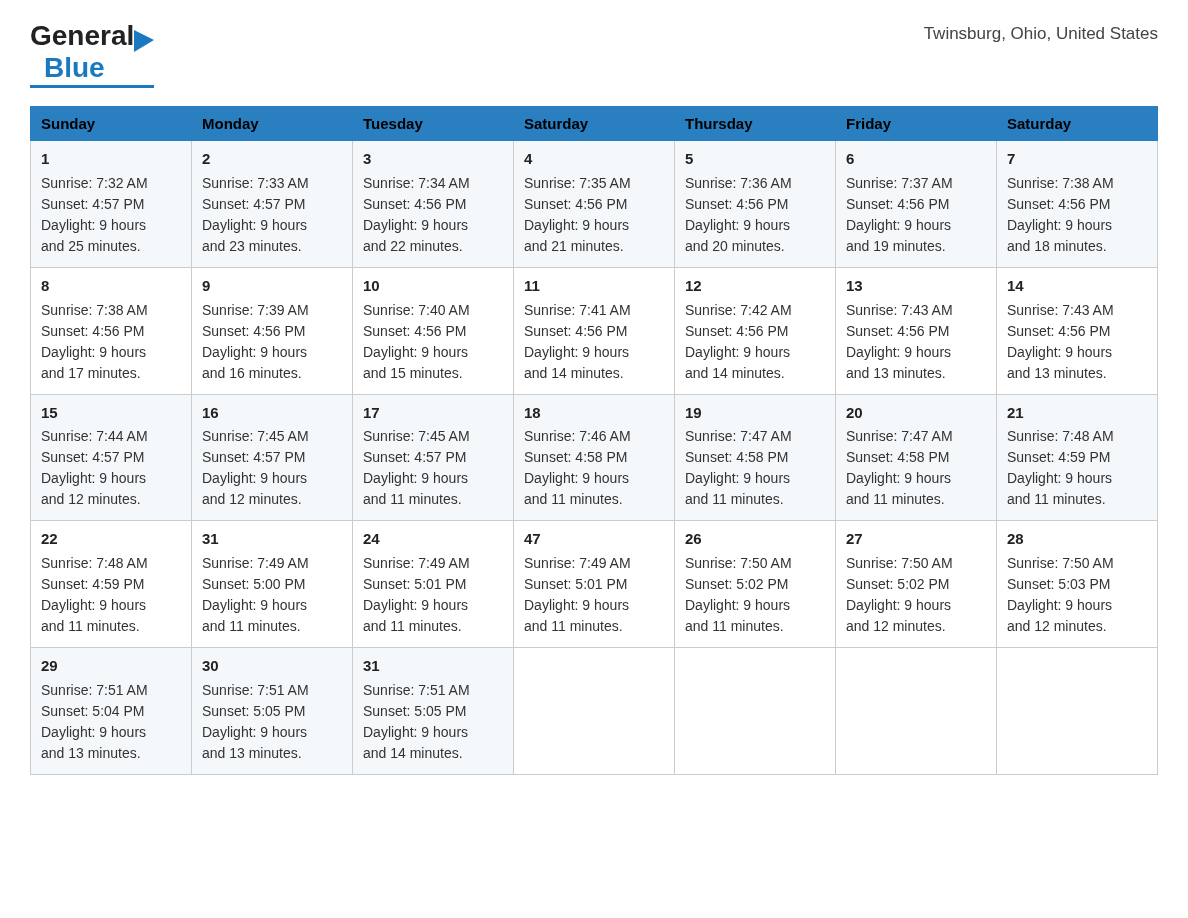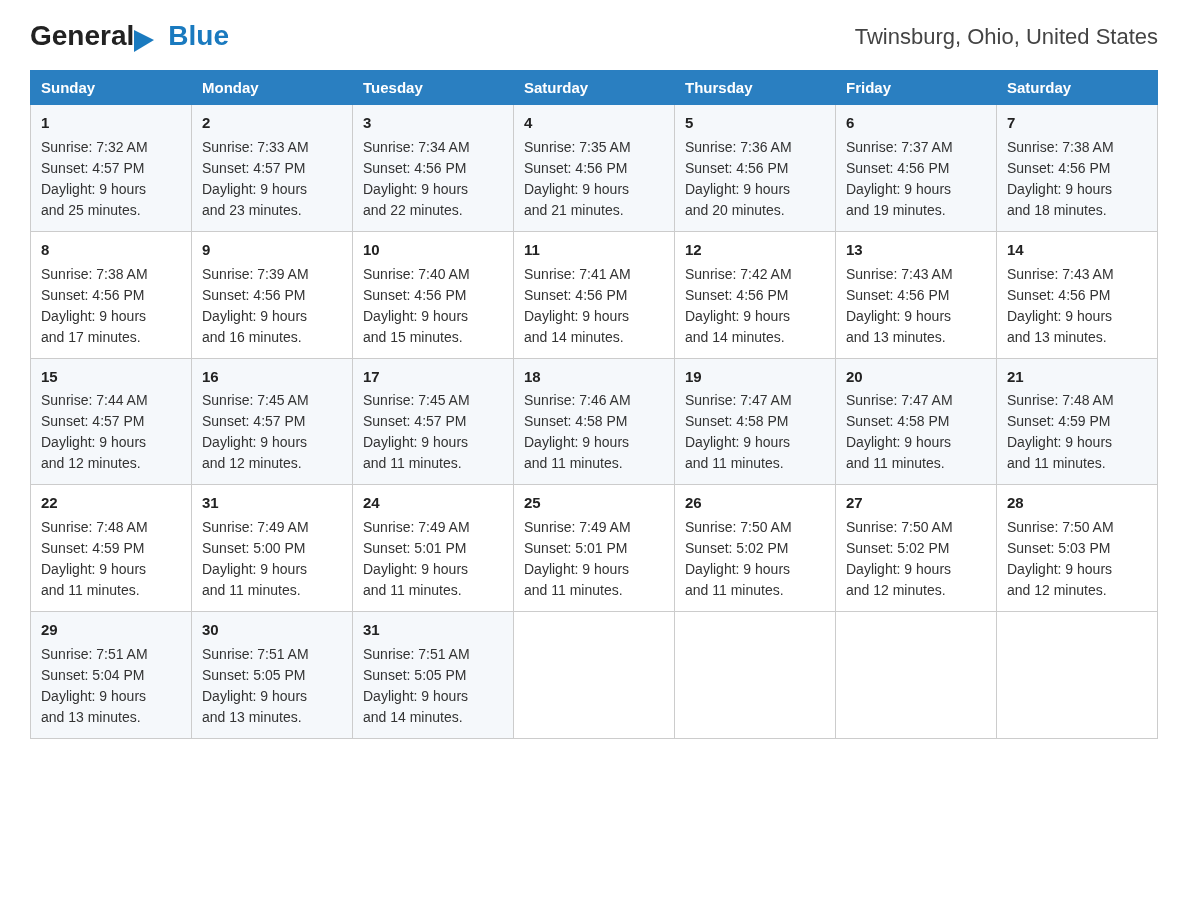--- a/index.html
+++ b/index.html
@@ -20,32 +20,32 @@
     .title-block {
       text-align: right;
     }
     .month-title {
       font-size: 52px;
       font-weight: bold;
       color: #222;
       line-height: 1.1;
     }
     .location-title {
-      font-size: 22px;
+      font-size: 17px;
       color: #444;
       margin-top: 4px;
     }
     table {
       width: 100%;
       border-collapse: collapse;
       table-layout: fixed;
     }
     thead tr th {
       background: #2a7fc1;
-      color: #ffffff;
+      color: #000000;
       font-size: 15px;
       font-weight: bold;
       padding: 8px 10px;
       text-align: left;
       border: 1px solid #2a7fc1;
     }
     tbody tr td {
       vertical-align: top;
       padding: 7px 10px 10px 10px;
       border: 1px solid #ccc;
@@ -80,20 +80,21 @@
       font-weight: bold;
       color: #222;
     }
     .logo-blue-text {
       font-size: 28px;
       font-weight: bold;
       color: #1a7abf;
     }
     .logo-wrapper {
       display: flex;
+      flex-direction: column;
       align-items: flex-start;
     }
     .logo-top-line {
       display: flex;
       align-items: flex-end;
       gap: 0;
     }
     .logo-underline {
       height: 3px;
       background: #1a7abf;
@@ -235,21 +236,21 @@
       </td>
         <td>
         <span class="day-number">31</span>
         <span class="day-info">Sunrise: 7:49 AM<br>Sunset: 5:00 PM<br>Daylight: 9 hours<br>and 11 minutes.</span>
       </td>
         <td>
         <span class="day-number">24</span>
         <span class="day-info">Sunrise: 7:49 AM<br>Sunset: 5:01 PM<br>Daylight: 9 hours<br>and 11 minutes.</span>
       </td>
         <td>
-        <span class="day-number">25</span>
+        <span class="day-number">47</span>
         <span class="day-info">Sunrise: 7:49 AM<br>Sunset: 5:01 PM<br>Daylight: 9 hours<br>and 11 minutes.</span>
       </td>
         <td>
         <span class="day-number">26</span>
         <span class="day-info">Sunrise: 7:50 AM<br>Sunset: 5:02 PM<br>Daylight: 9 hours<br>and 11 minutes.</span>
       </td>
         <td>
         <span class="day-number">27</span>
         <span class="day-info">Sunrise: 7:50 AM<br>Sunset: 5:02 PM<br>Daylight: 9 hours<br>and 12 minutes.</span>
       </td>

